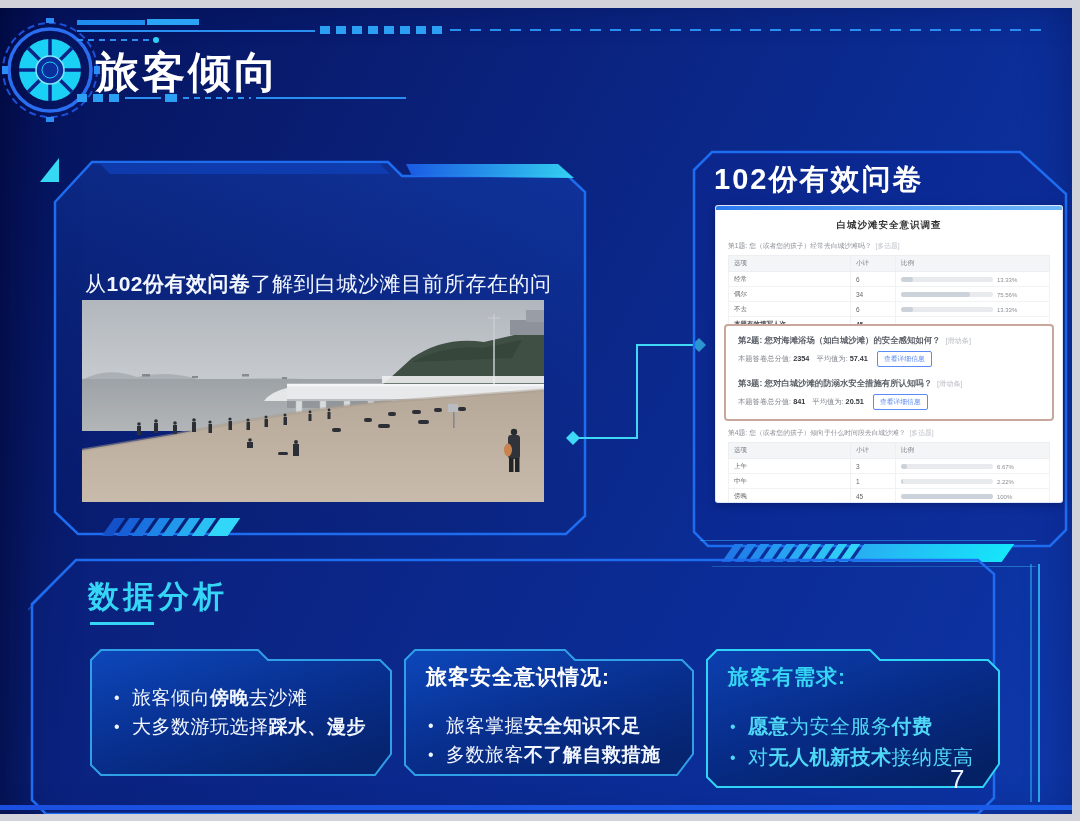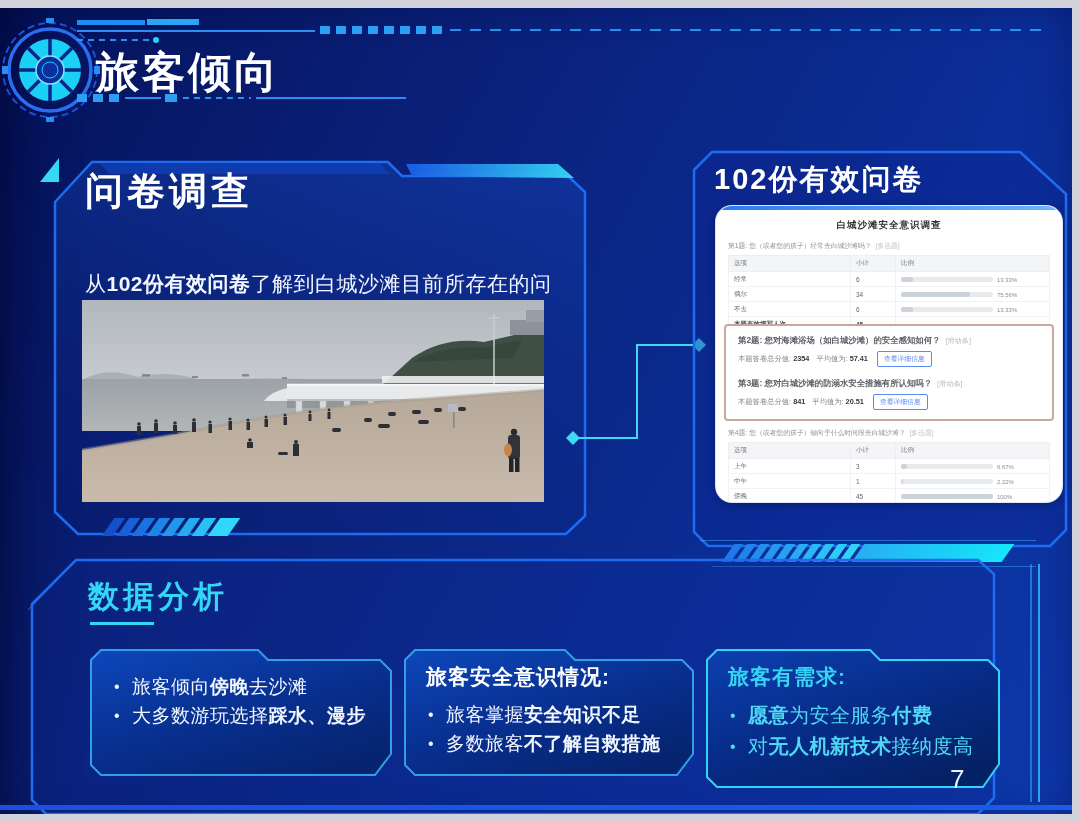--- a/index.html
+++ b/index.html
@@ -56,21 +56,21 @@
   .detail-btn{
     display:inline-block;margin-left:7px;padding:2px 6px;border:1px solid #5a8af5;color:#5a8af5;
     border-radius:2px;font-size:6.8px;background:#fff;cursor:pointer;
   }
   
   .bs-title{color:#35d5f5;font-size:31px;font-weight:700;letter-spacing:4px;}
   .bs-underline{background:#35d5f5;height:3px;}
   .card{position:absolute;}
   .card-content{position:absolute;left:24px;top:15px;right:12px;}
   .card-title{font-size:21px;font-weight:700;color:#ffffff;letter-spacing:1px;}
-  .card-bullets{margin-top:9px;}
+  .card-bullets{margin-top:20px;}
   .bullet{font-size:19px;color:#f2f6ff;line-height:29px;padding-left:20px;position:relative;letter-spacing:.5px;}
   .bullet::before{content:"•";position:absolute;left:2px;top:0;font-size:16px;}
   .bullet .b{font-weight:700;}
   .card.cyan .card-title{color:#35d5f5;}
   .card.cyan .bullet{color:#4fd8f6;font-size:20px;line-height:31px;}
   .pagenum{color:#eef2ff;font-size:26px;}
   .vline{width:2px;background:#2fb0f0;}
   .stripe{display:inline-block;height:18px;transform:skewX(-35deg);margin-right:4px;}
 </style>
 </head>
@@ -123,21 +123,20 @@
         <stop offset="0" stop-color="#1b5de8"></stop>
         <stop offset="1" stop-color="#35d8f5"></stop>
       </linearGradient>
     </defs>
     <path d="M 15 52 L 52 12 L 348 12 L 362 26 L 528 26 L 545 42 L 545 366 L 526 384 L 38 384 L 15 362 Z" fill="url(#lpFill)" stroke="#1e6cf0" stroke-width="2.5"></path>
     <polygon points="60,14 340,14 350,24 70,24" fill="#1043c0" opacity="0.65"></polygon>
     <polygon points="366,14 518,14 534,28 372,26" fill="url(#lpTab)" opacity="0.95"></polygon>
     <polygon points="0,32 19,8 19,32" fill="#35d8f5"></polygon>
   </svg>
 
-  <div class="abs lp-title" style="left:85px;top:158px;">问卷调查</div>
 
   <div class="abs lp-para" style="left:85px;top:231px;">
     <br>
     <span>从</span><span class="b">102份有效问卷</span><span>了解到白城沙滩目前所存在的问题。</span>
   </div>
 
   <svg class="abs" style="left:82px;top:292px;" width="462" height="202" viewBox="0 0 462 202">
     <defs>
       <linearGradient id="sky" x1="0" y1="0" x2="0" y2="1">
         <stop offset="0" stop-color="#b2b7bd"></stop>
@@ -251,21 +250,21 @@
     <polygon points="8,98 15,105 8,112 1,105" fill="#3fd9f6"></polygon>
     <polygon points="134,5 141,12 134,19 127,12" fill="#3fd9f6"></polygon>
   </svg>
 
   <svg class="abs" style="left:690px;top:140px;" width="380" height="410" viewBox="0 0 380 410">
     <path d="M 4 22 L 22 4 L 330 4 L 376 46 L 376 382 L 360 398 L 18 398 L 4 384 Z" fill="rgba(12,38,145,0.38)" stroke="#1e6cf0" stroke-width="2.5"></path>
   </svg>
 
   <div class="abs rp-title" style="left:714px;top:152px;">102份有效问卷</div>
 
-  <div class="abs survey-card" style="left:716px;top:198px;width:346px;height:296px;border-radius:16px;">
+  <div class="abs survey-card" style="left:716px;top:198px;width:346px;height:296px;">
     <div class="sc-strip"></div>
     <div class="sc-body">
       <div class="sc-title">白城沙滩安全意识调查</div>
 
       <div class="sc-qlabel">
         <span>第1题: 您（或者您的孩子）经常去白城沙滩吗？</span><span class="tag">[多选题]</span>
       </div>
 
       <table class="sc-tbl">
         <tbody>

